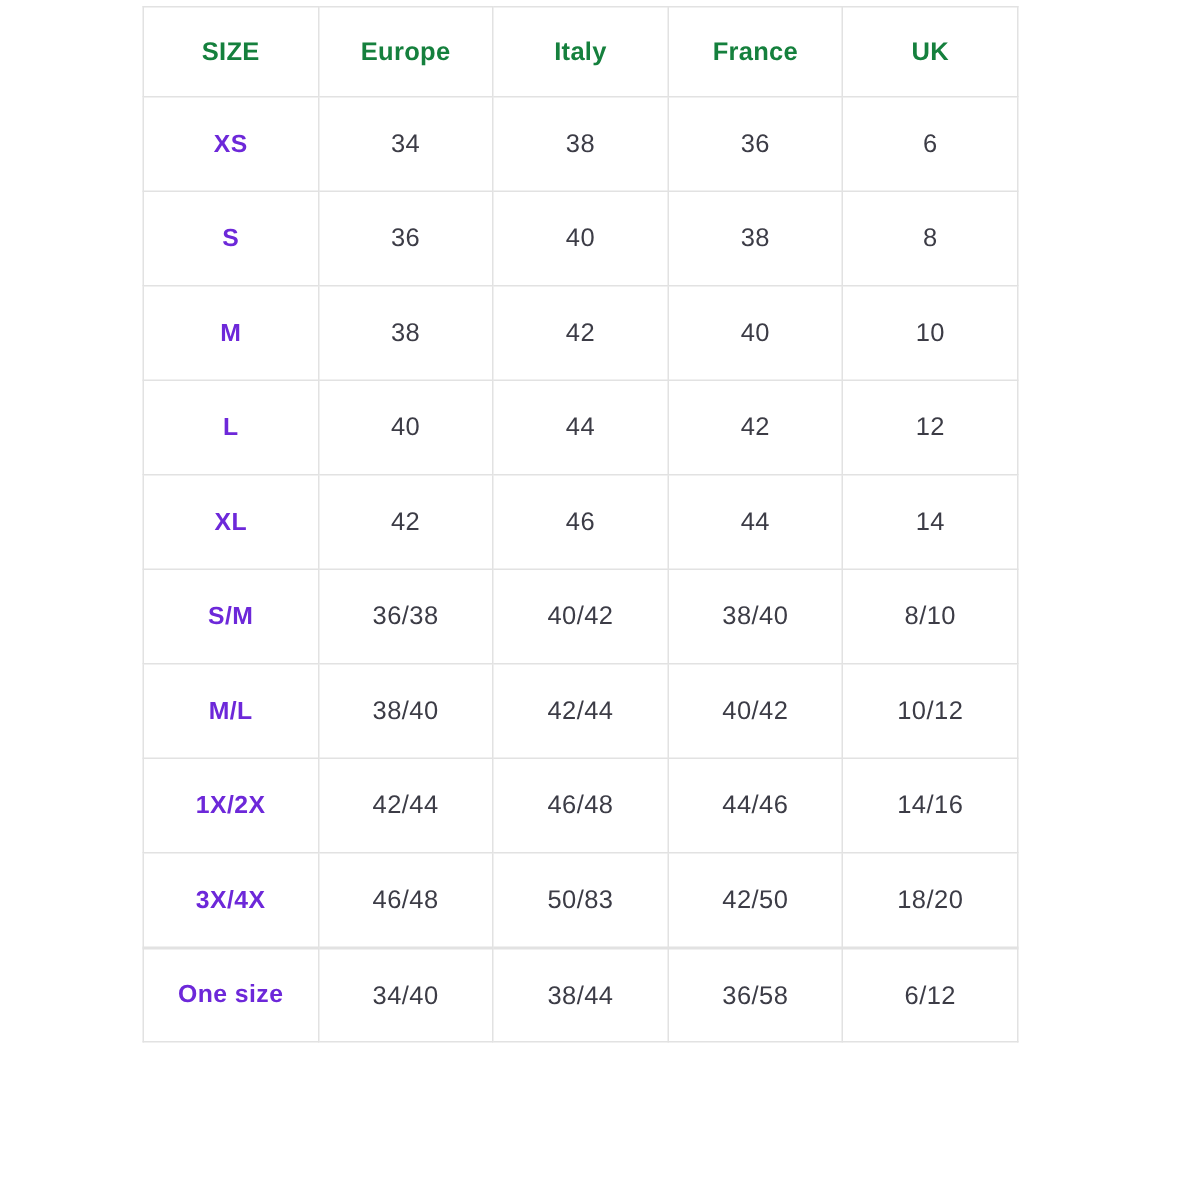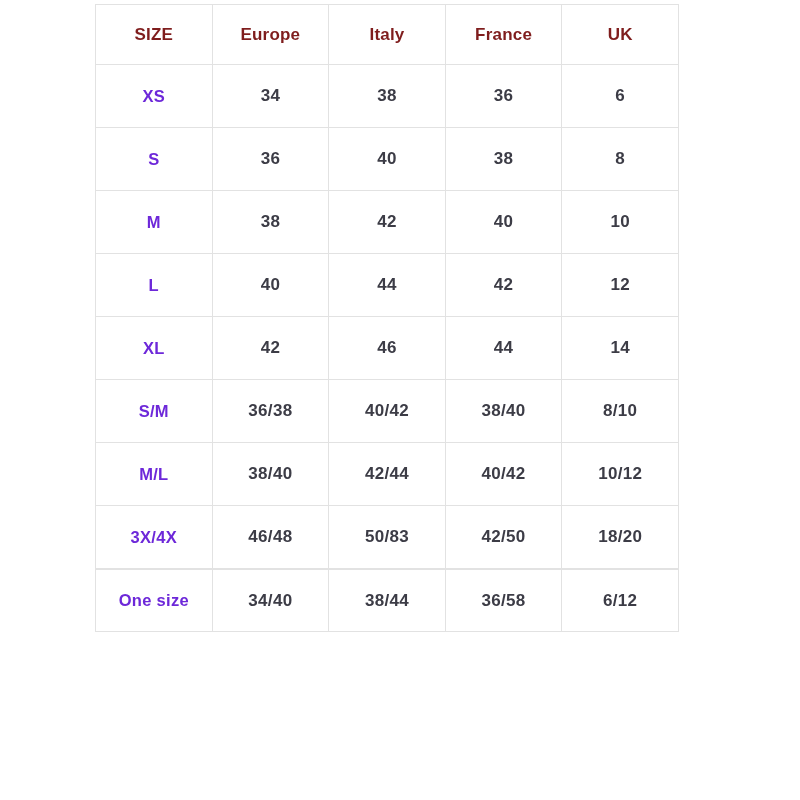--- a/index.html
+++ b/index.html
@@ -27,27 +27,27 @@
     border: 1px solid #e2e2e2;
     text-align: center;
     vertical-align: middle;
     padding: 0;
     background: #ffffff;
   }
   table.size-table th {
     height: 59px;
     font-size: 17px;
     font-weight: 700;
-    color: #7f1d1d;
+    color: #15803d;
     letter-spacing: 0.2px;
   }
   table.size-table td {
     height: 62px;
     font-size: 17px;
-    font-weight: 700;
+    font-weight: 400;
     color: #3c3c46;
     letter-spacing: 0.3px;
   }
   table.size-table td.row-label {
     font-weight: 700;
     color: #6d28d9;
     font-size: 16.5px;
   }
   table.size-table.special {
   }
@@ -114,20 +114,27 @@
         <td>8/10</td>
       </tr>
       <tr>
         <td class="row-label">M/L</td>
         <td>38/40</td>
         <td>42/44</td>
         <td>40/42</td>
         <td>10/12</td>
       </tr>
       <tr>
+        <td class="row-label">1X/2X</td>
+        <td>42/44</td>
+        <td>46/48</td>
+        <td>44/46</td>
+        <td>14/16</td>
+      </tr>
+      <tr>
         <td class="row-label">3X/4X</td>
         <td>46/48</td>
         <td>50/83</td>
         <td>42/50</td>
         <td>18/20</td>
       </tr>
     </tbody>
   </table>
 
   <table class="size-table special">

